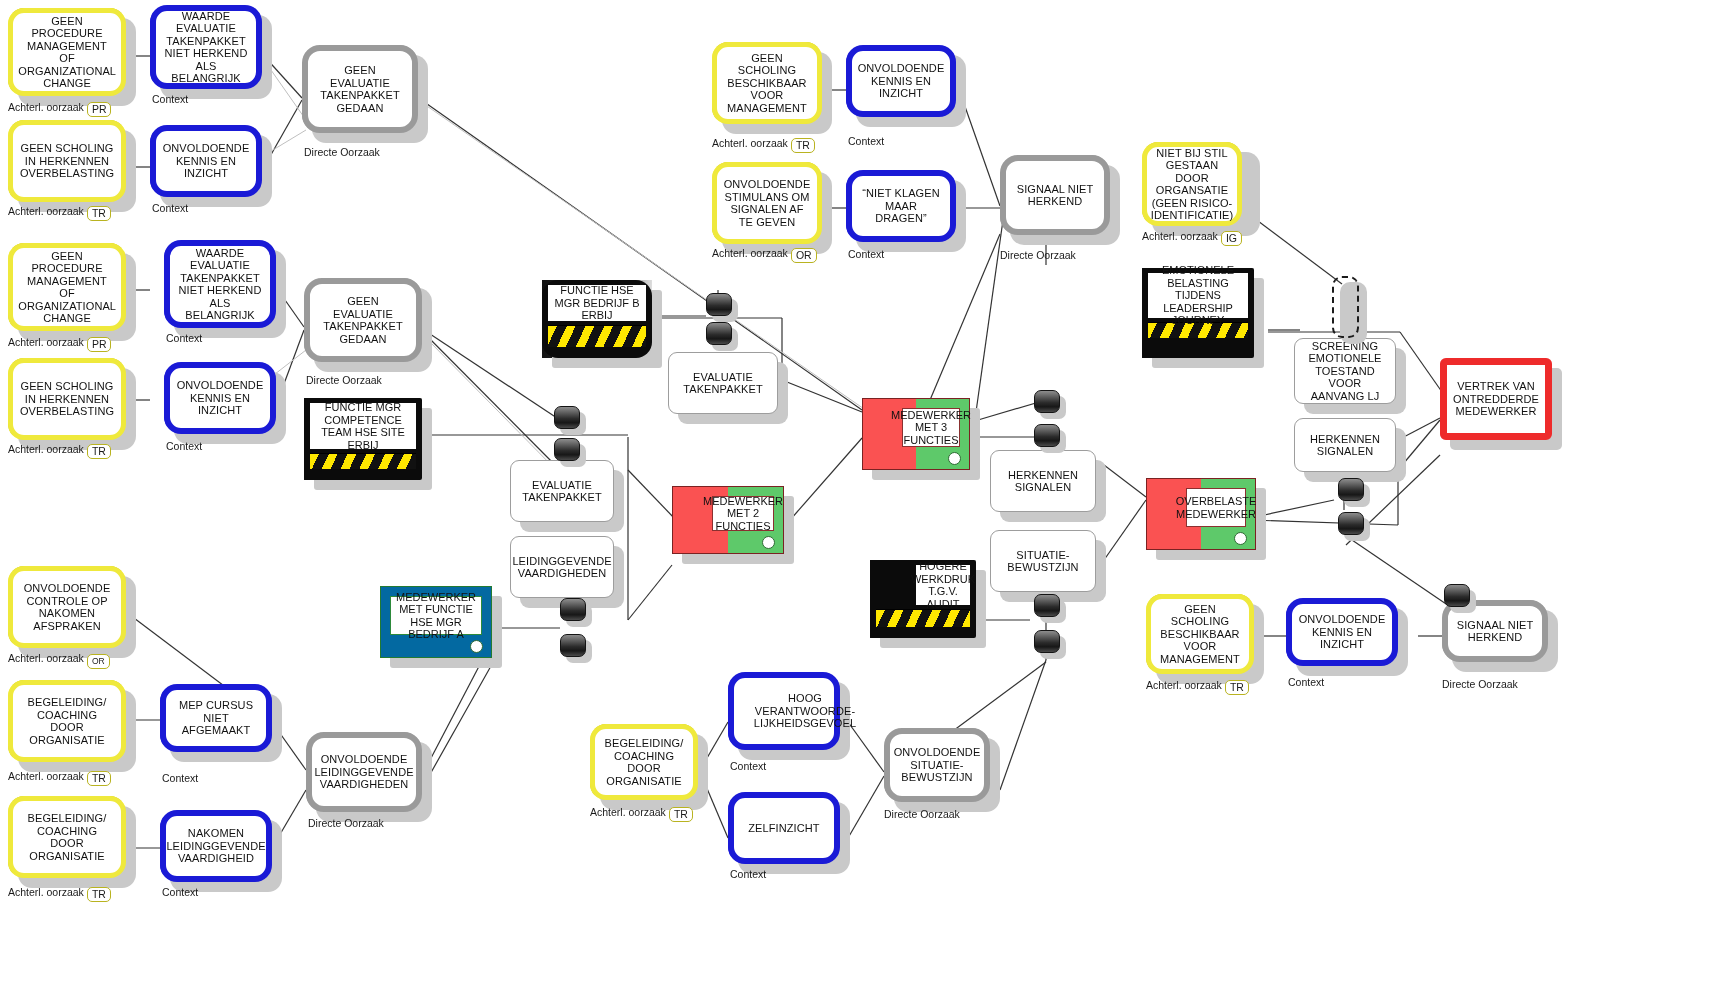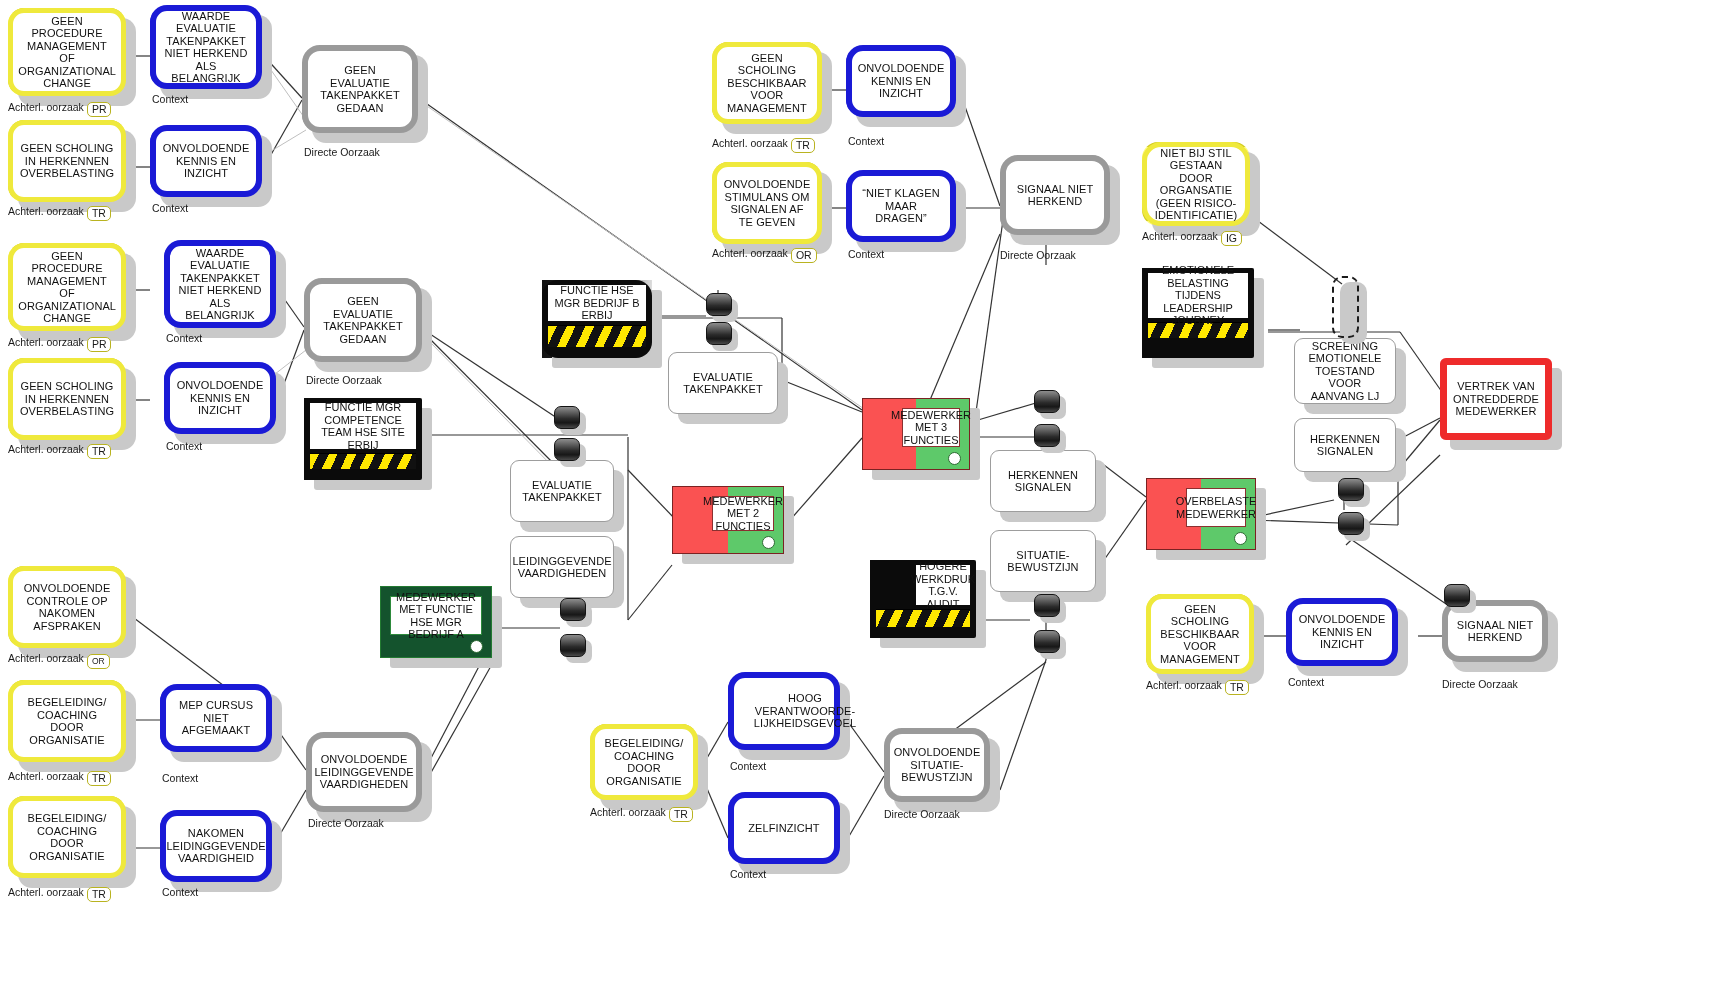--- a/index.html
+++ b/index.html
@@ -150,21 +150,21 @@
     display:flex; align-items:center; justify-content:center;
     height:100%;
     padding:2px 3px;
   }
   .tl .dot {
     position:absolute; right:8px; bottom:4px;
     width:13px; height:13px; border-radius:50%;
     background:#ffffff; border:1px solid #2f6b35;
   }
   .tl.rg { background:linear-gradient(90deg,#fa5252 0%, #fa5252 50%, #5ec96a 50%, #5ec96a 100%);padding-left:39px; }
-  .tl.gg { background:#14532d; border-color:#237a31; }
+  .tl.gg { background:#0369a1; border-color:#237a31; }
   .tl.gg .tlin { border-color:#2d8a3b; }
 
   
   .pill {
     position:absolute;
     width:26px; height:23px;
     border-radius:7px;
     background:linear-gradient(180deg,#8d8d8d 0%, #6e6e6e 18%, #2c2c2c 55%, #171717 75%, #4a4a4a 100%);
     border:1px solid #141414;
   }
@@ -382,21 +382,21 @@
 
     <div class="shadow" style="left:1010px;top:165px;width:110px;height:80px;"></div>
     <div class="rbox grey" style="left:1000px;top:155px;width:110px;height:80px;">
       <span>SIGNAAL NIET HERKEND</span>
     </div>
     <div class="caption" style="left:1000px;top:249px;">Directe Oorzaak</div>
   </div>
 
   <div class="node">
     <div class="shadow" style="left:1152px;top:152px;width:108px;height:84px;"></div>
-    <div class="rbox yellow" style="left:1142px;top:142px;width:108px;height:84px;border-radius:19px;">
+    <div class="rbox yellow" style="left:1142px;top:142px;width:100px;height:84px;">
       <span>NIET BIJ STIL GESTAAN DOOR ORGANSATIE (GEEN RISICO-IDENTIFICATIE)</span>
     </div>
     <div class="caption" style="left:1142px;top:230px;">
       <span>Achterl. oorzaak</span><span class="tagpill">IG</span>
     </div>
   </div>
 
   <div class="shadow" style="left:552px;top:290px;width:110px;height:78px;border-radius:3px;"></div>
   <div class="hz" style="left:542px;top:280px;width:110px;height:78px;border-radius:16px;">
     <div class="hzin" style="height:36px;">

